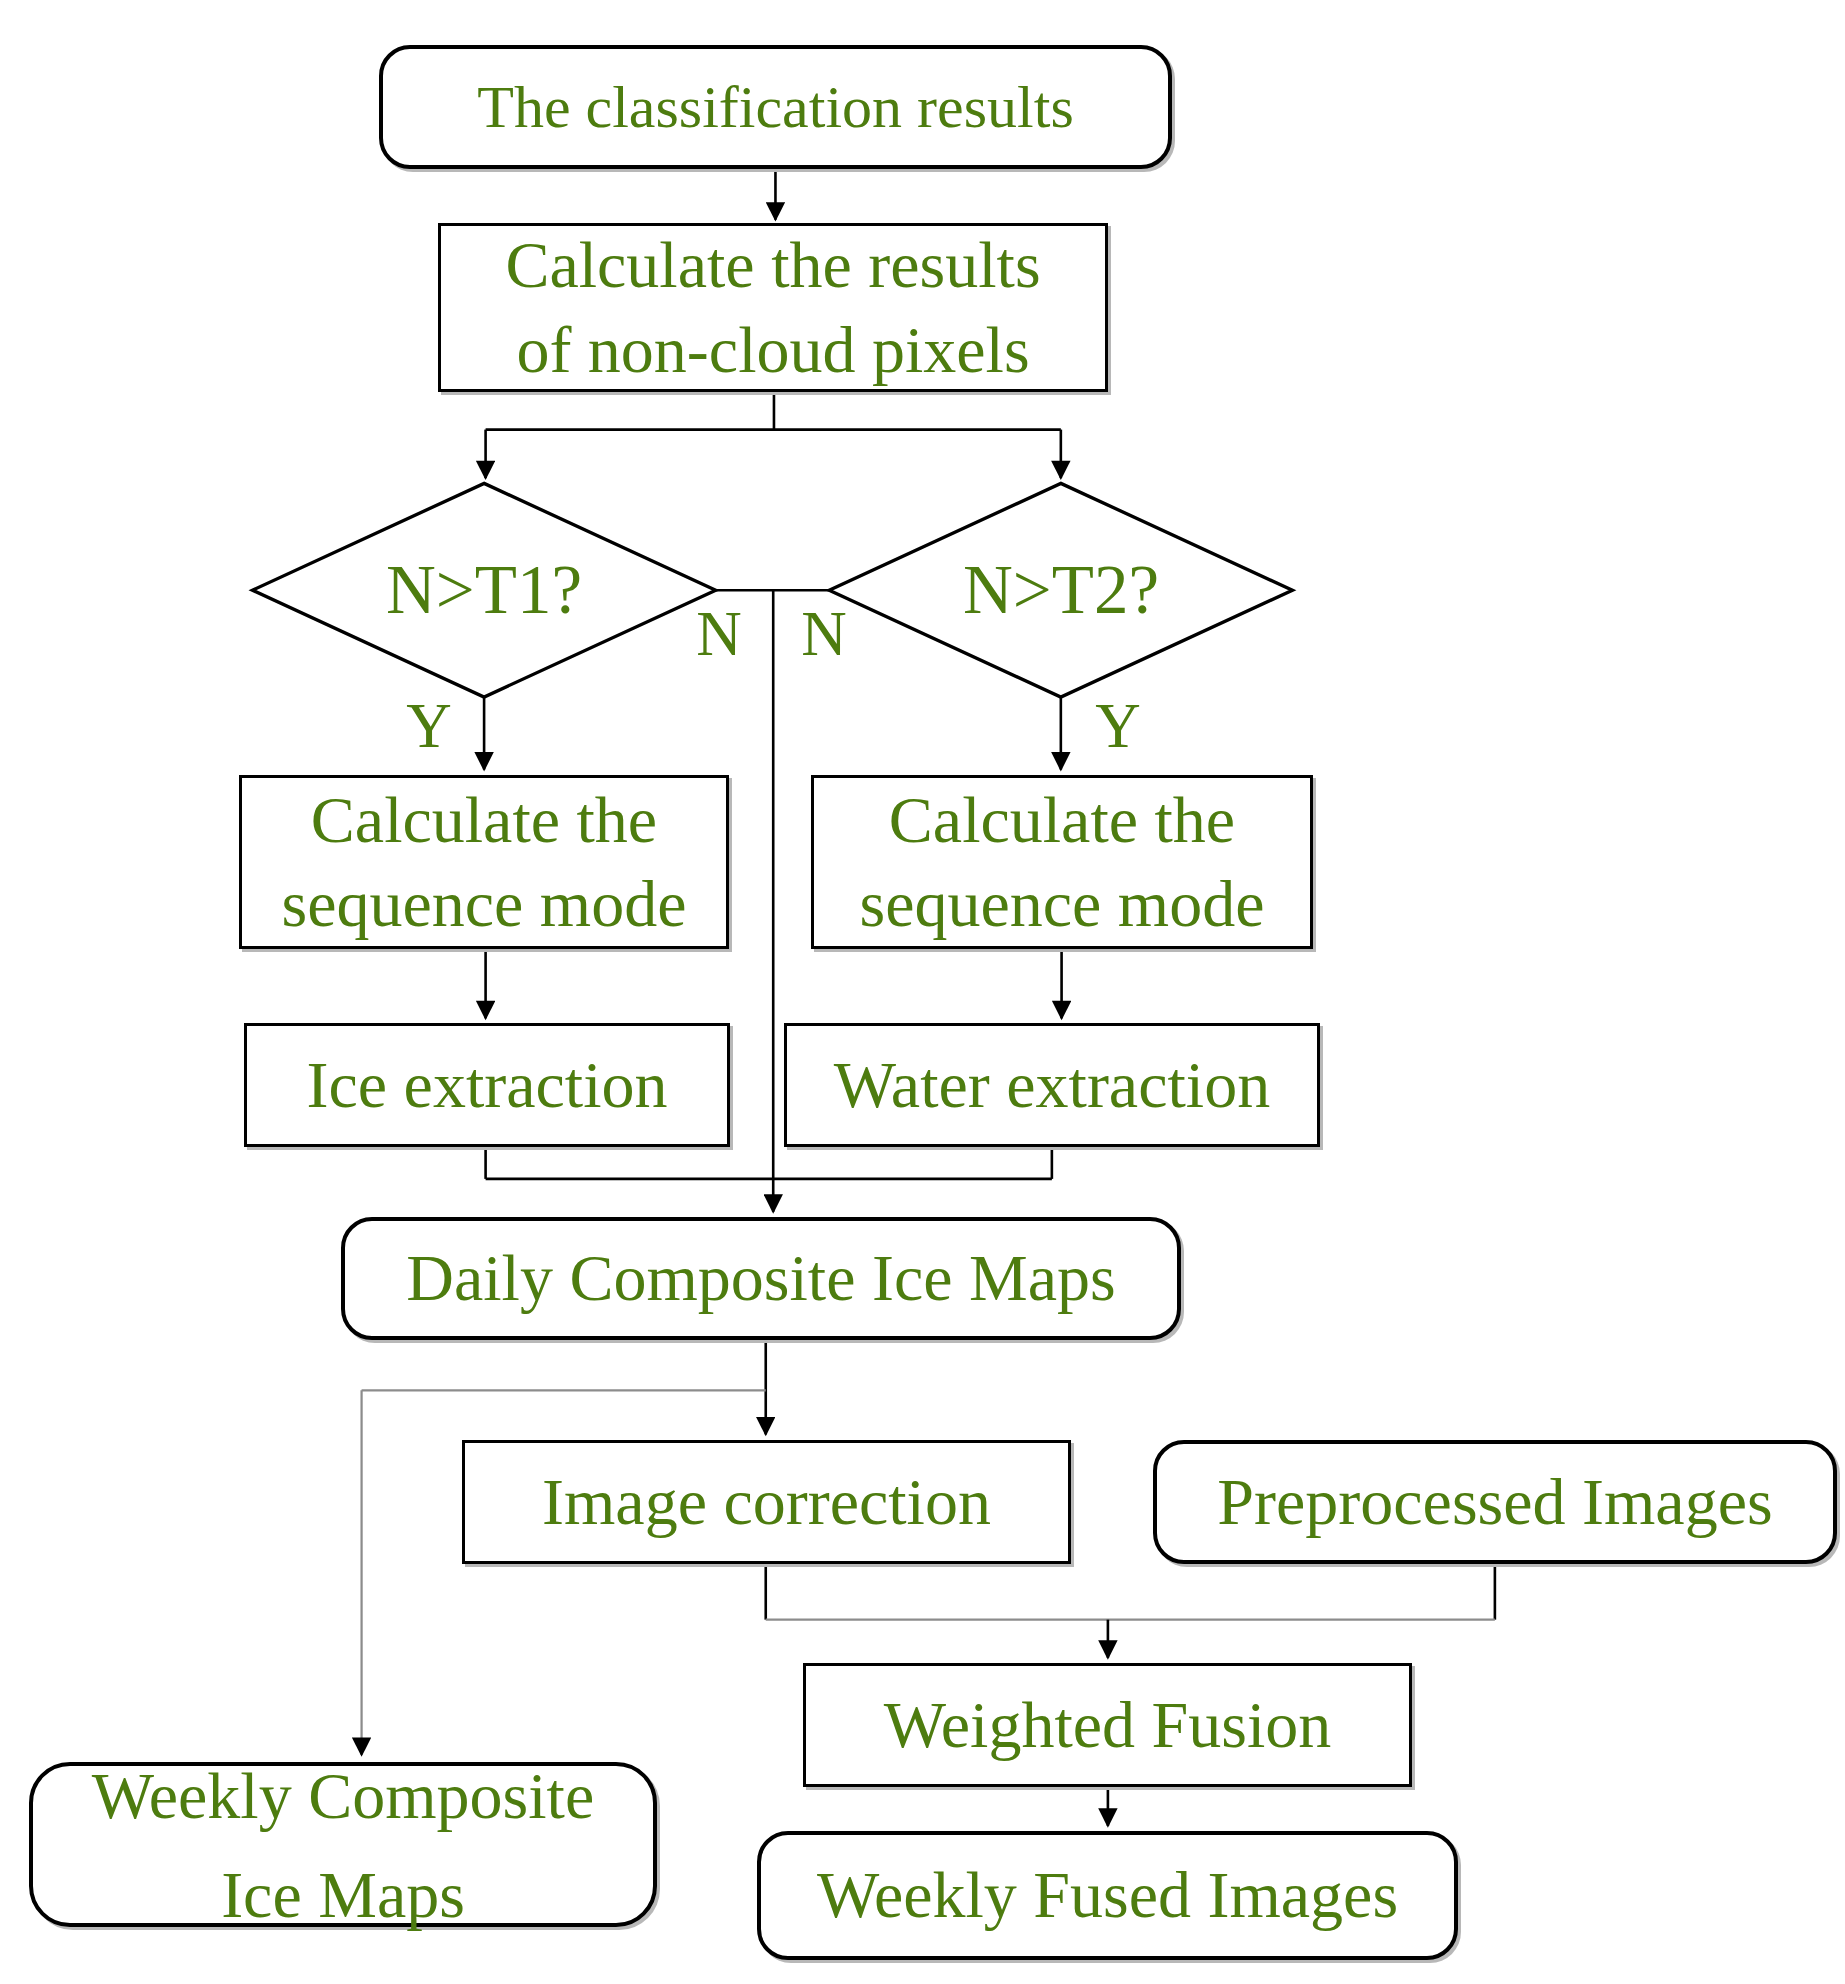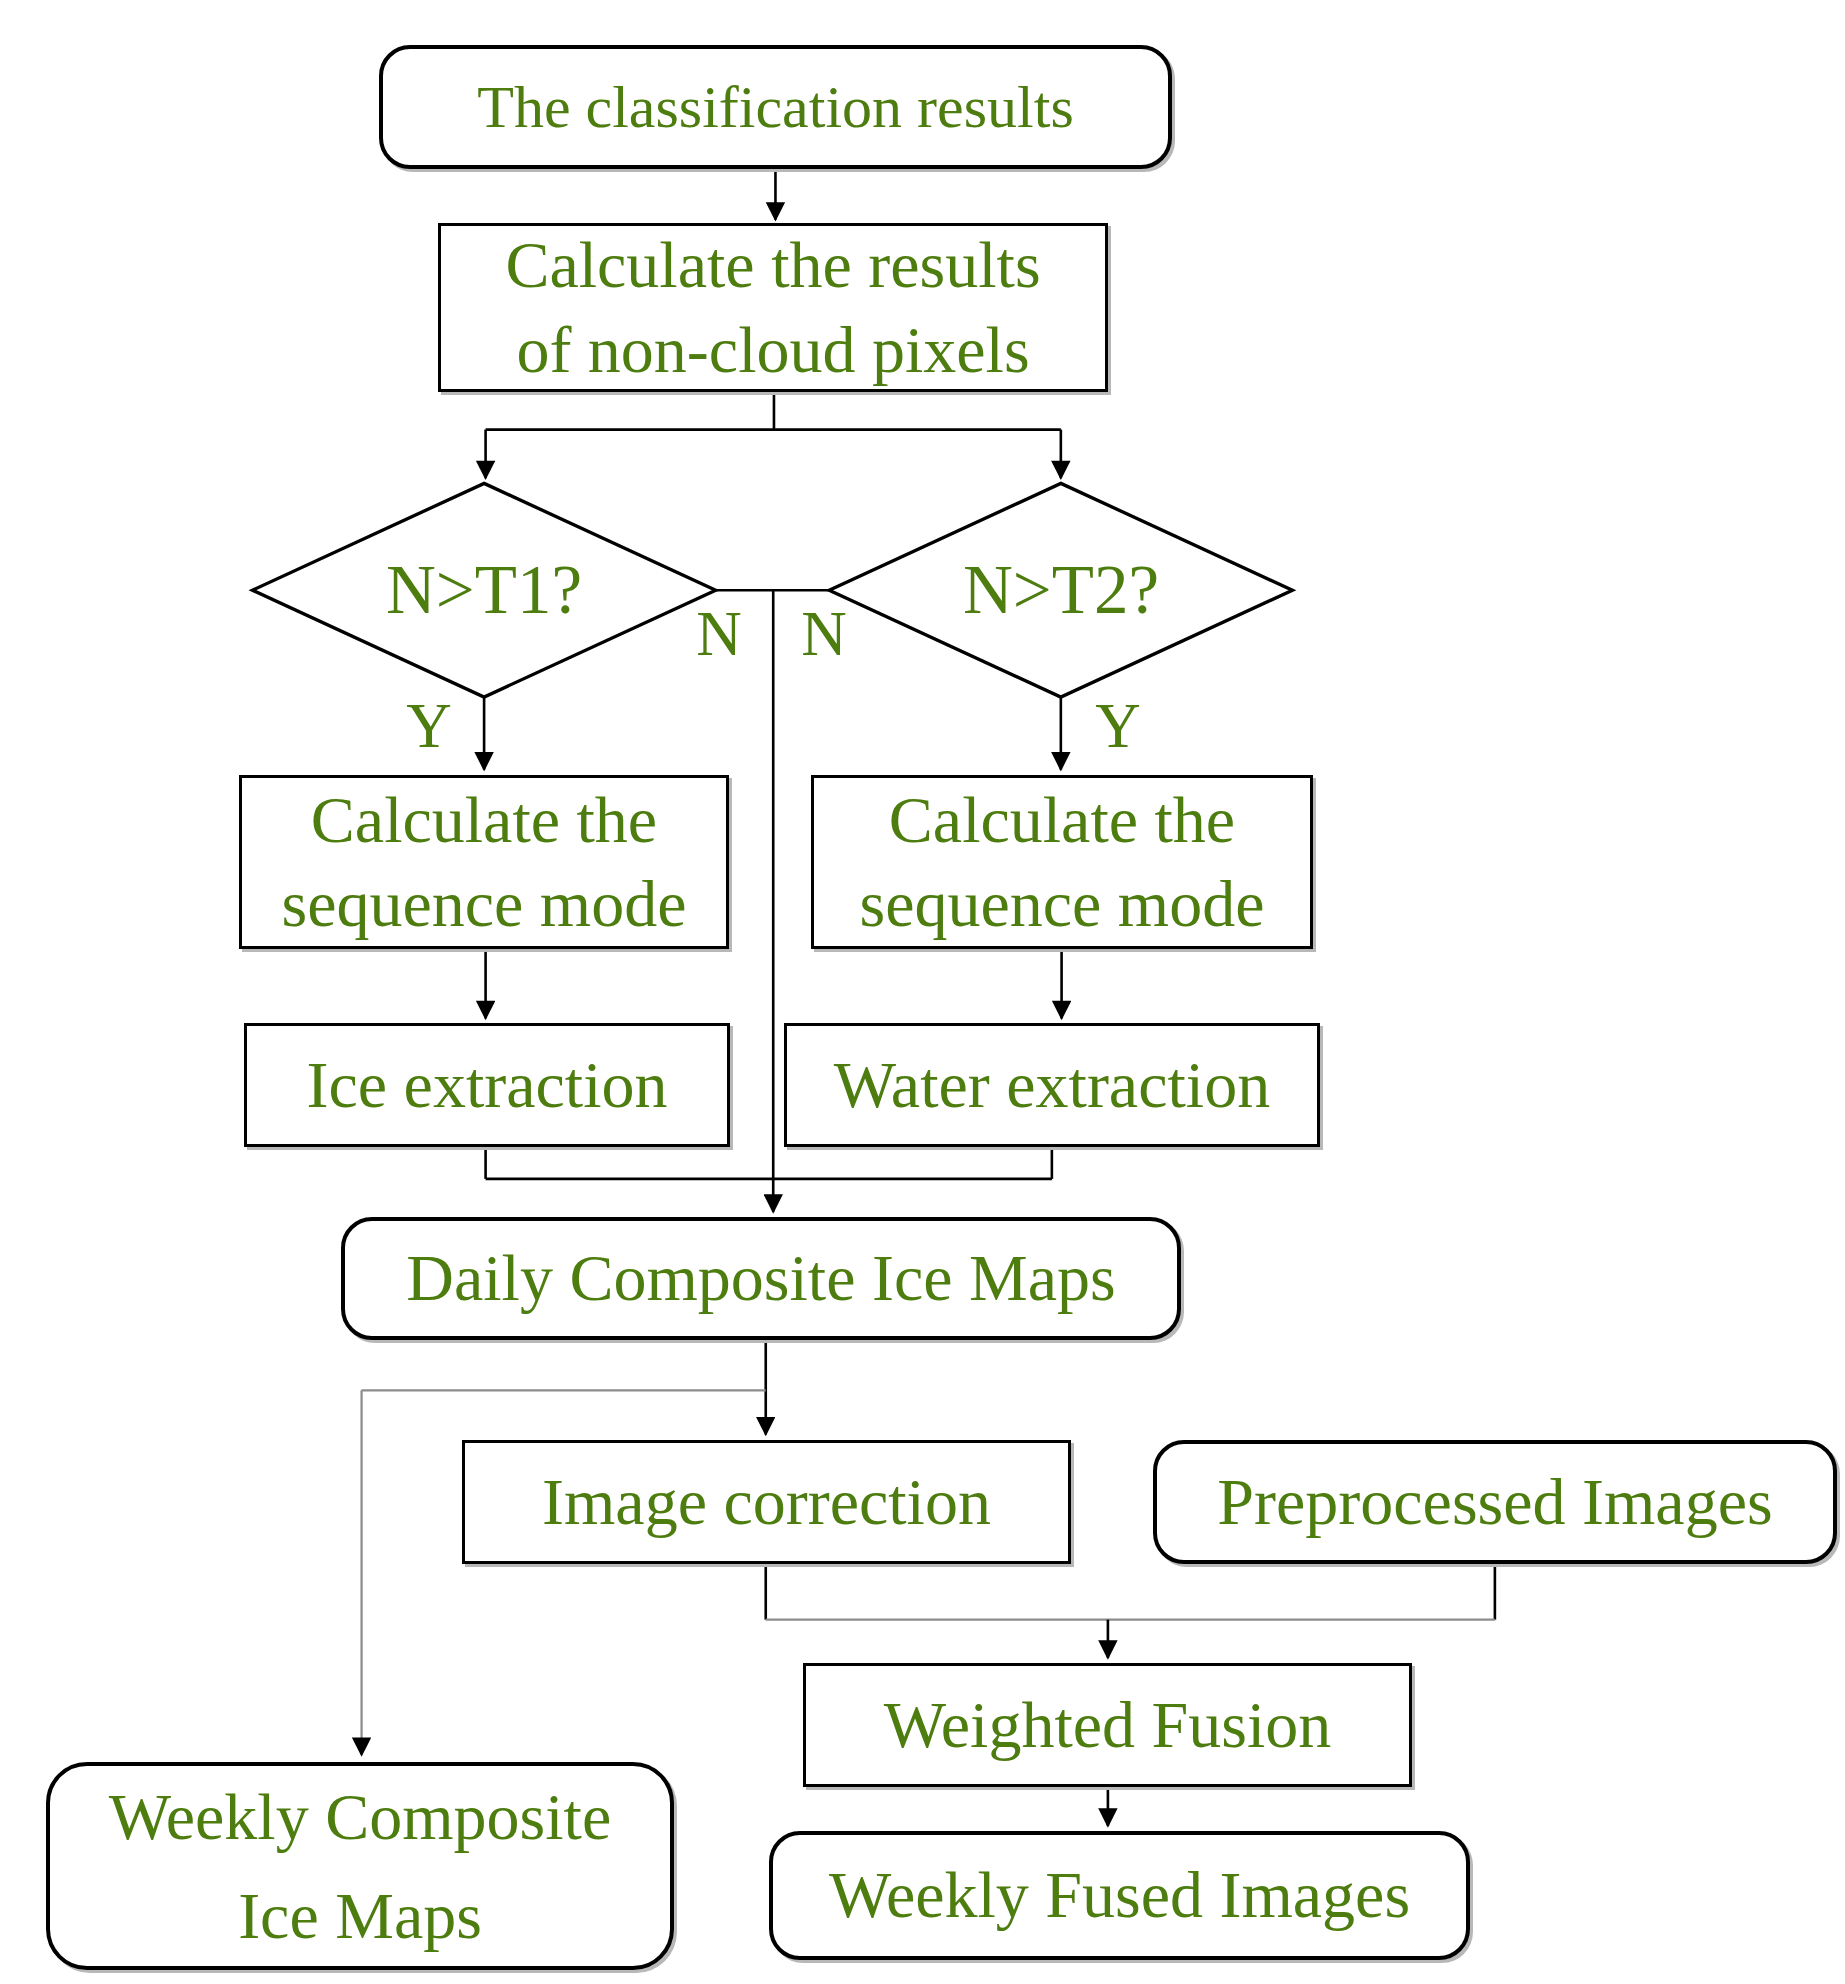--- a/index.html
+++ b/index.html
@@ -110,19 +110,19 @@
   <div class="node" style="left:784px;top:1023px;width:536px;height:124px;">Water extraction</div>
 
   <div class="node rounded" style="left:341px;top:1217px;width:840px;height:123px;">Daily Composite Ice Maps</div>
 
   <div class="node" style="left:462px;top:1440px;width:609px;height:124px;">Image correction</div>
 
   <div class="node rounded" style="left:1153px;top:1440px;width:684px;height:124px;">Preprocessed Images</div>
 
   <div class="node" style="left:803px;top:1663px;width:609px;height:124px;">Weighted Fusion</div>
 
-  <div class="node rounded r-lg lh-lg" style="left:46px;top:1762px;width:628px;height:208px;">Weekly Composite
+  <div class="node rounded r-lg lh-lg" style="left:29px;top:1762px;width:628px;height:165px;">Weekly Composite
 Ice Maps</div>
 
-  <div class="node rounded" style="left:757px;top:1831px;width:701px;height:129px;margin-left:12px;">Weekly Fused Images</div>
+  <div class="node rounded" style="left:757px;top:1831px;width:701px;height:129px;">Weekly Fused Images</div>
 
 </div>
 
 
 </body></html>

